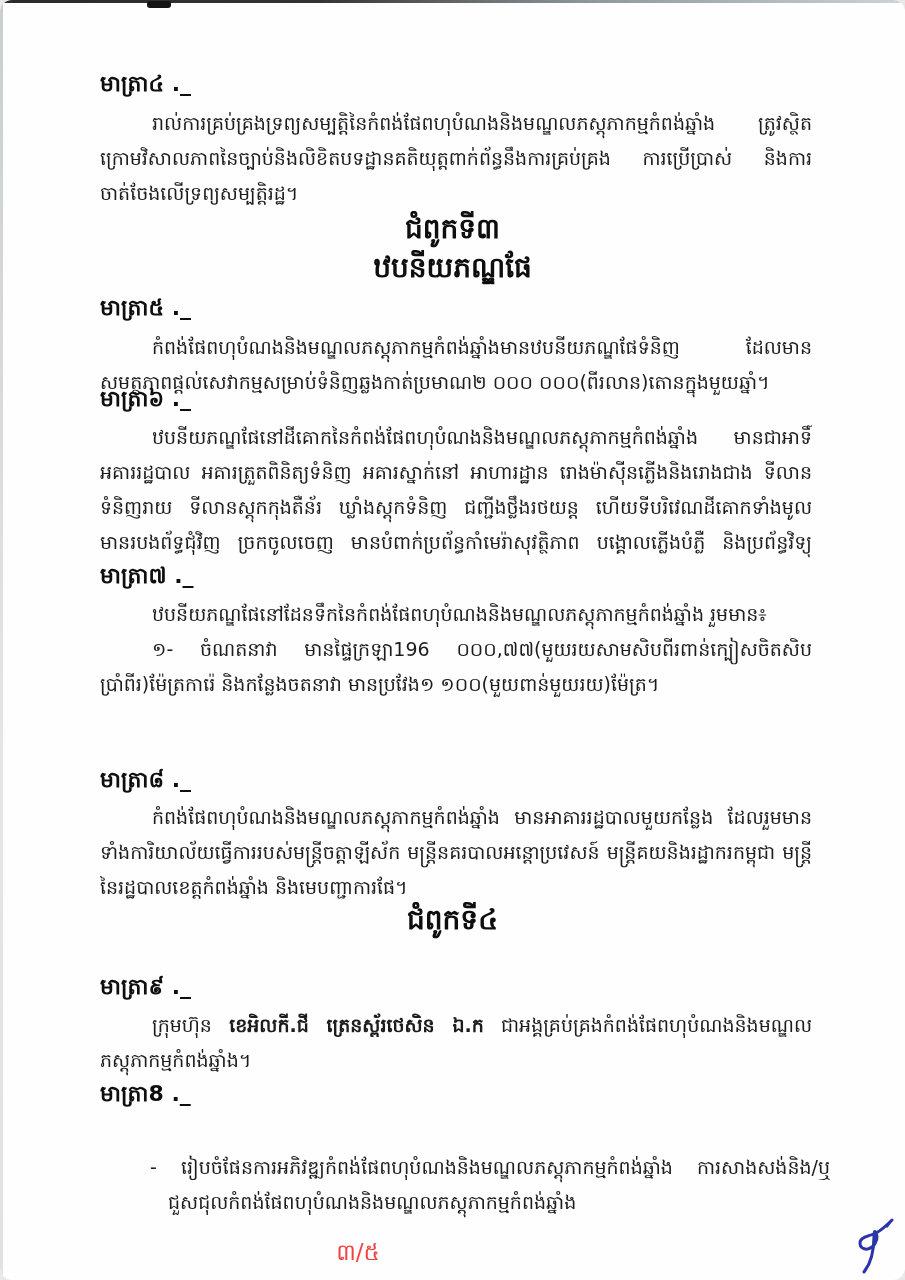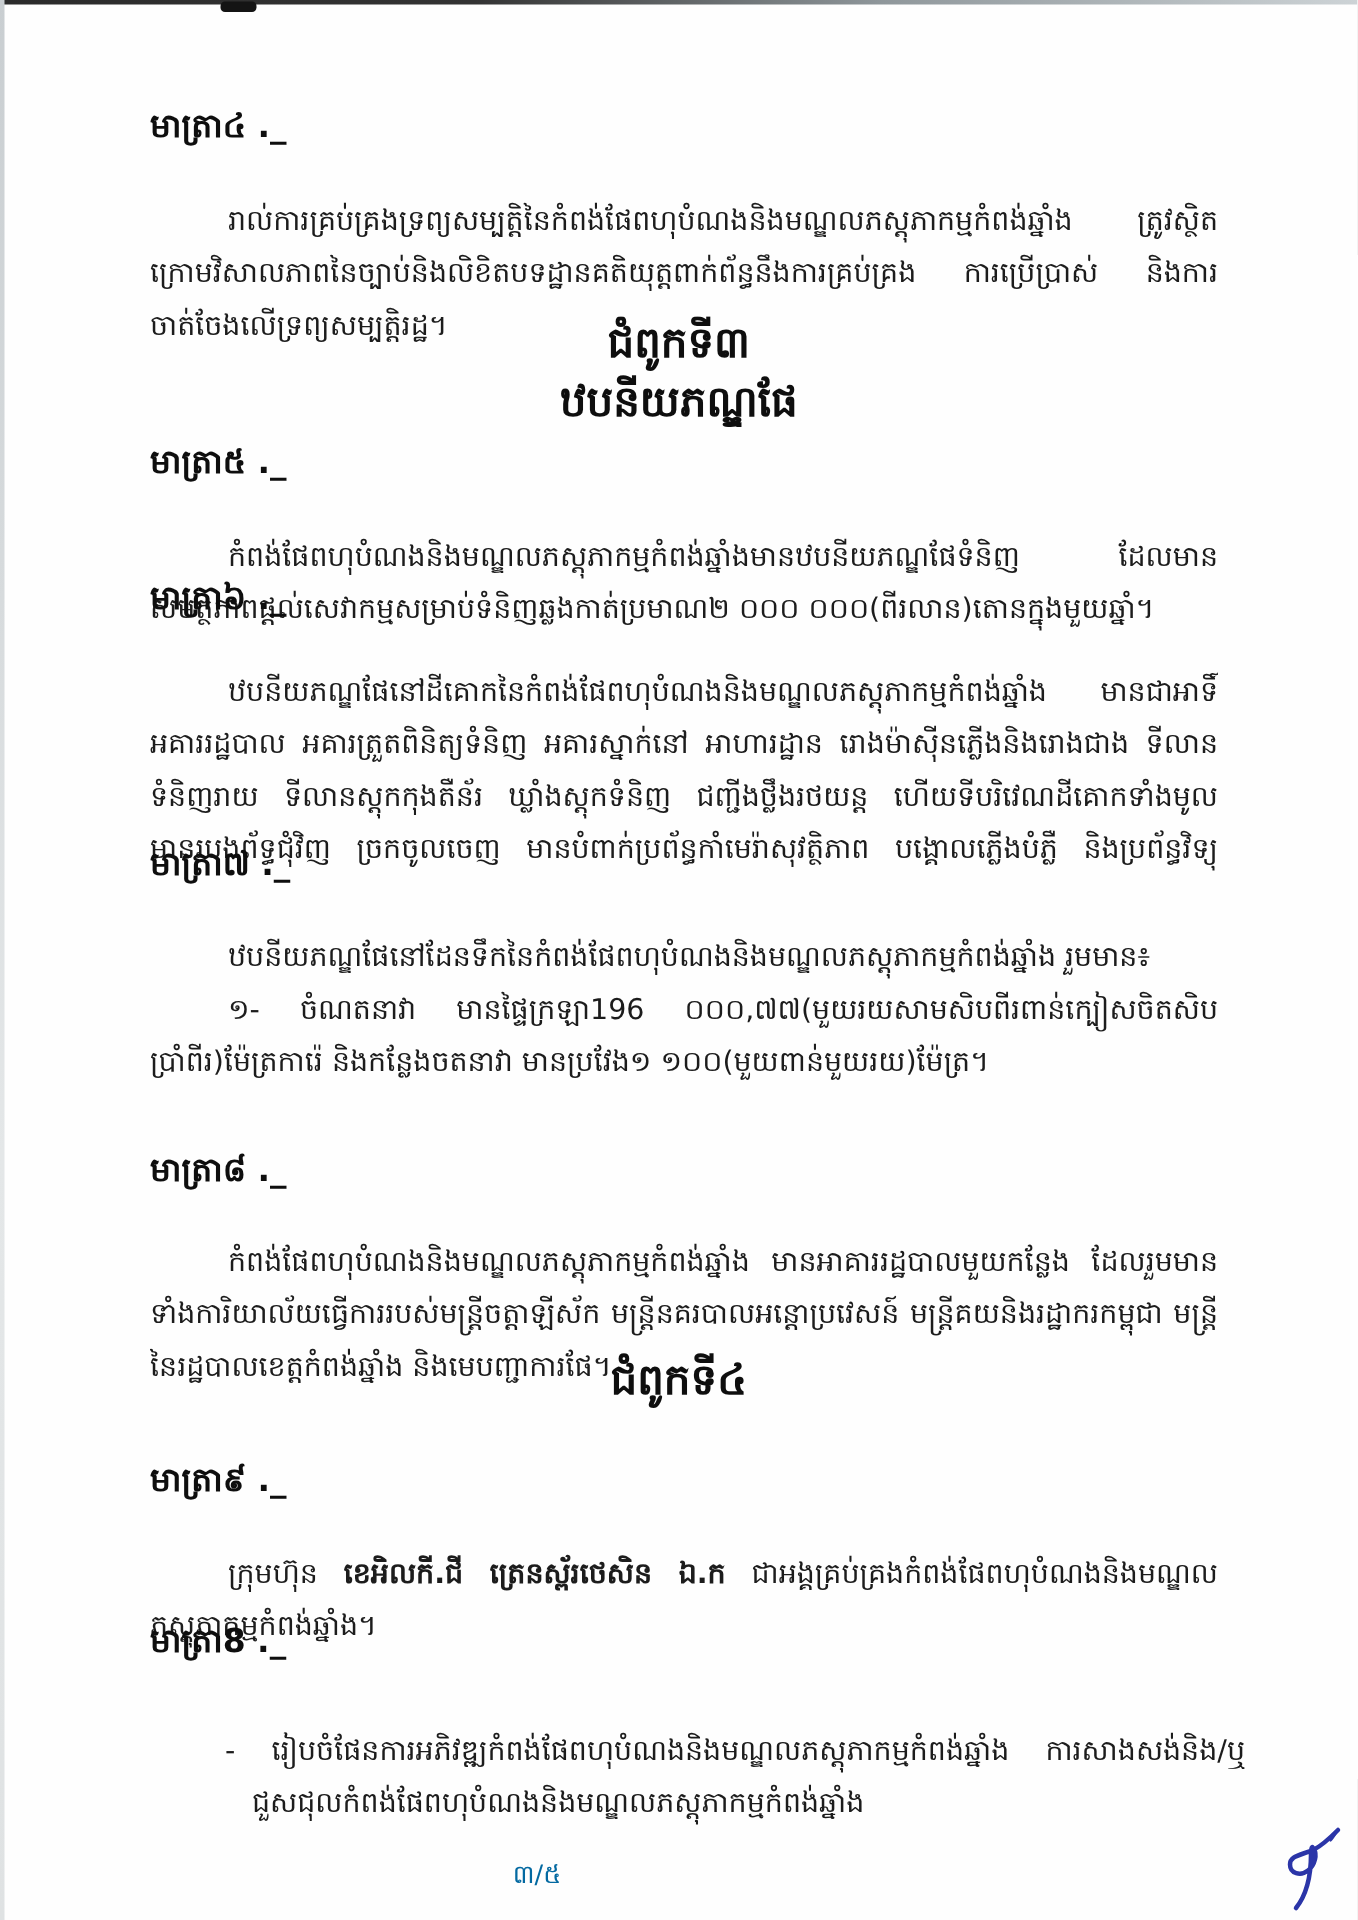--- a/index.html
+++ b/index.html
@@ -5,20 +5,21 @@
   html, body { margin: 0; padding: 0; background: #e9e9e9; }
   .page {
     position: relative;
     width: 905px;
     height: 1280px;
     margin: 0 auto;
     background: #fefefe;
     font-family: "DejaVu Sans", sans-serif;
     color: #1c1c1c;
     overflow: hidden;
+    border-radius: 12px;
   }
   
   .top-scan-line {
     position: absolute; top: 0; left: 0; width: 905px; height: 3px;
     background: linear-gradient(to right, #2b2b2b 0%, #333 35%, #8f979b 65%, #cdd3d6 100%);
   }
   .top-scan-blob {
     position: absolute; top: 1px; left: 147px; width: 24px; height: 7px;
     background: #141414; border-radius: 3px;
   }
@@ -28,37 +29,37 @@
   }
   
   .art-heading {
     position: absolute; left: 100px;
     font-weight: bold; font-size: 22px; color: #0e0e0e;
     white-space: nowrap;
   }
   .body-block {
     position: absolute; left: 100px; width: 712px;
     font-size: 19px; line-height: 35px;
-    text-align: justify; overflow: hidden; margin-top: 24px;
+    text-align: justify; overflow: hidden;
   }
   .indent { text-indent: 52px; }
   .chapter {
     position: absolute; left: 0; width: 905px;
     text-align: center; font-weight: bold; font-size: 28px; color: #0e0e0e;
     overflow: hidden; max-height: 38px;
   }
   .company { font-weight: bold; }
   .bullet-block {
     position: absolute; left: 150px; width: 662px;
     font-size: 19px; line-height: 35px; text-align: justify;
     padding-left: 18px; text-indent: -18px; overflow: hidden;
   }
   .page-number {
     position: absolute; left: 0; width: 716px; top: 1238px;
-    text-align: center; font-size: 17px; color: #0369a1;
+    text-align: center; font-size: 23px; color: #ef4444;
   }
   .signature {
     position: absolute; left: 850px; top: 1214px; width: 46px; height: 62px;
   }
 </style>
 </head>
 <body>
 
 <div class="page">
 

